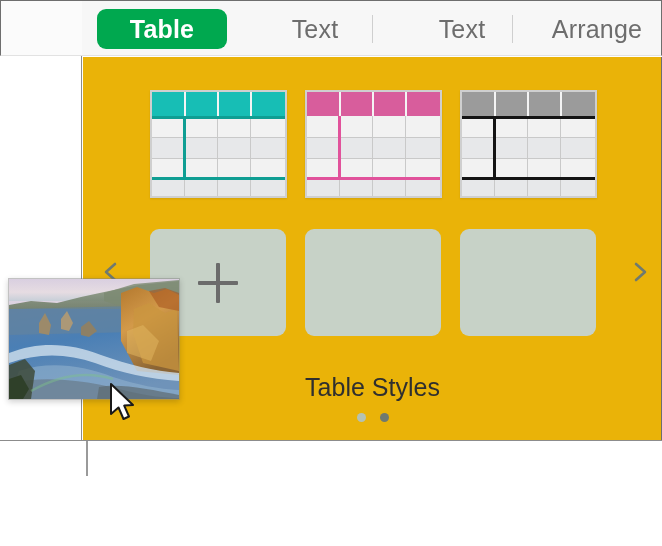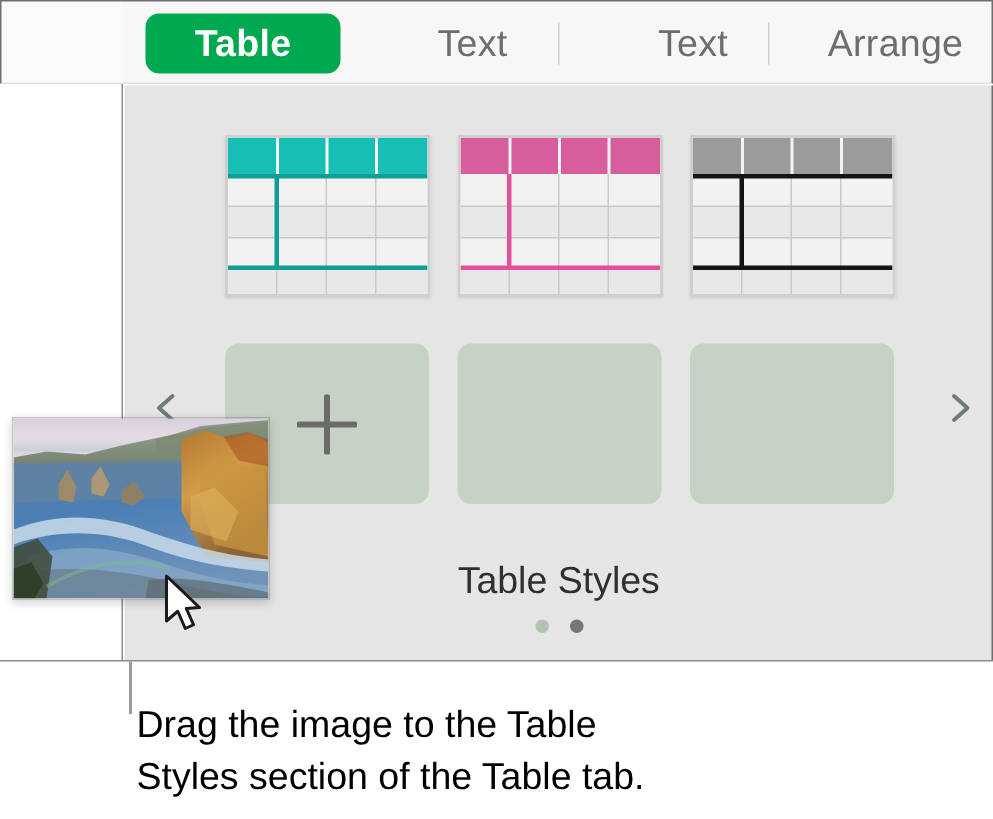--- a/index.html
+++ b/index.html
@@ -91,21 +91,21 @@
   }
   #sep-1 { left: 290px; }
   #sep-2 { left: 430px; }
 
   
   .panel {
     position: absolute;
     left: 83px; top: 57px;
     width: 579px;
     height: 383px;
-    background: #e5e5e5;
+    background: #eab308;
     border-right: 1px solid #6e6e6e;
     box-sizing: border-box;
     overflow: hidden;
   }
 
   
   .chev {
     position: absolute;
     top: 202px;
     width: 26px; height: 26px;
@@ -435,16 +435,14 @@
 
   <div class="cursor">
     <svg width="30" height="42" viewBox="0 0 30 42">
       <path d="M3,2 L3,32 L10.5,25.5 L15.5,37 L21,34.5 L16.2,23.6 L25,23 Z" fill="#ffffff" stroke="#1a1a1a" stroke-width="2" stroke-linejoin="round"></path>
     </svg>
   </div>
 
   <div class="panel-bottom-border"></div>
   <div class="leader"></div>
 
-  <div class="caption">Drag the image to the Table
-Styles section of the Table tab.</div>
 
 </div>
 
 </body></html>

